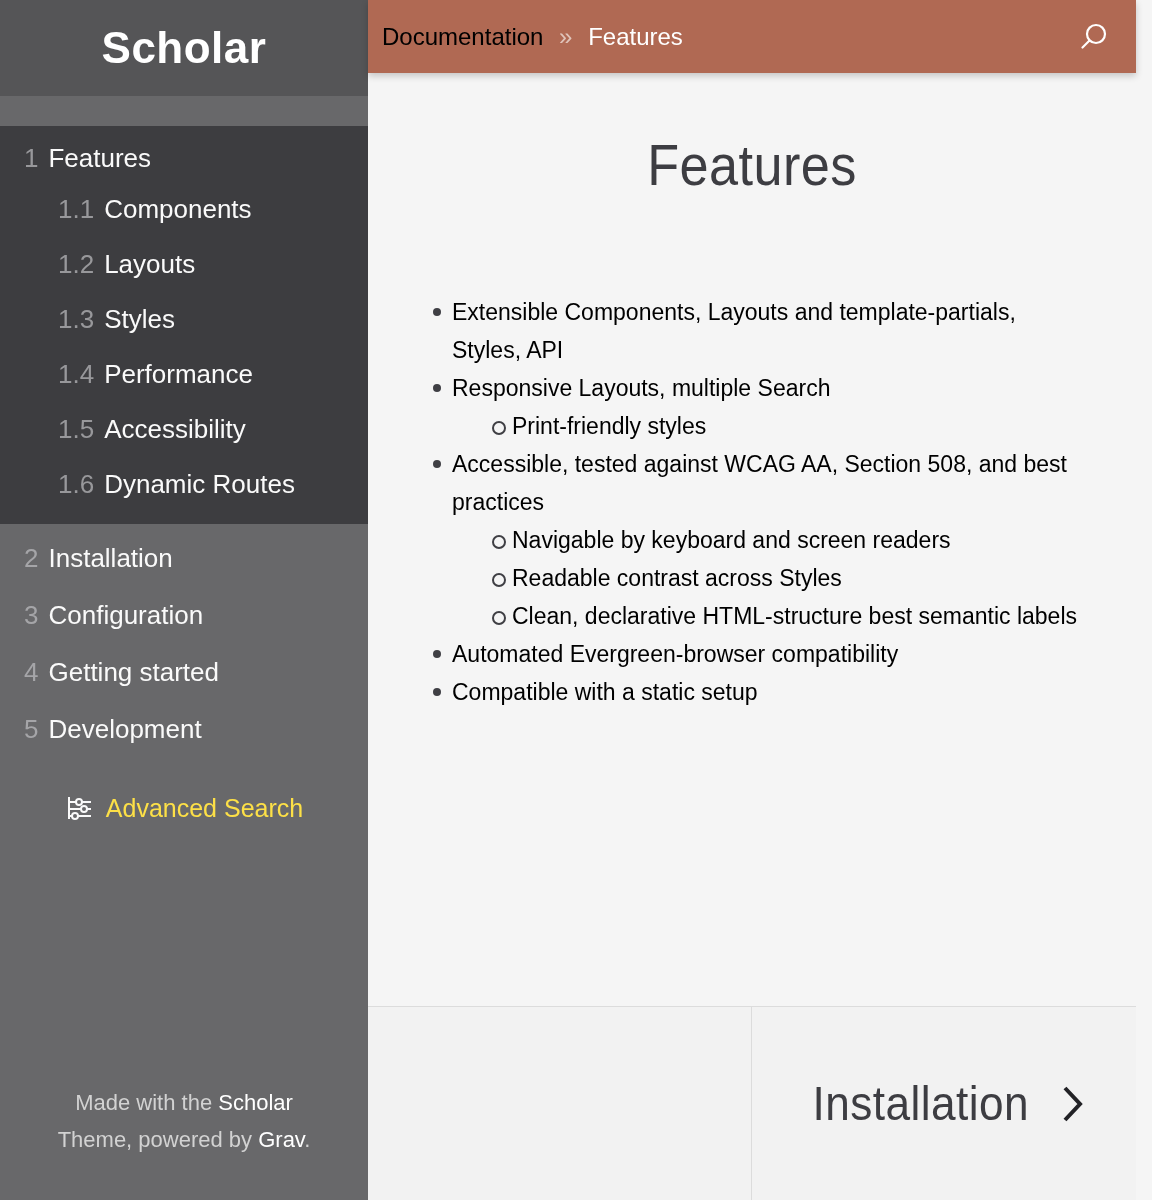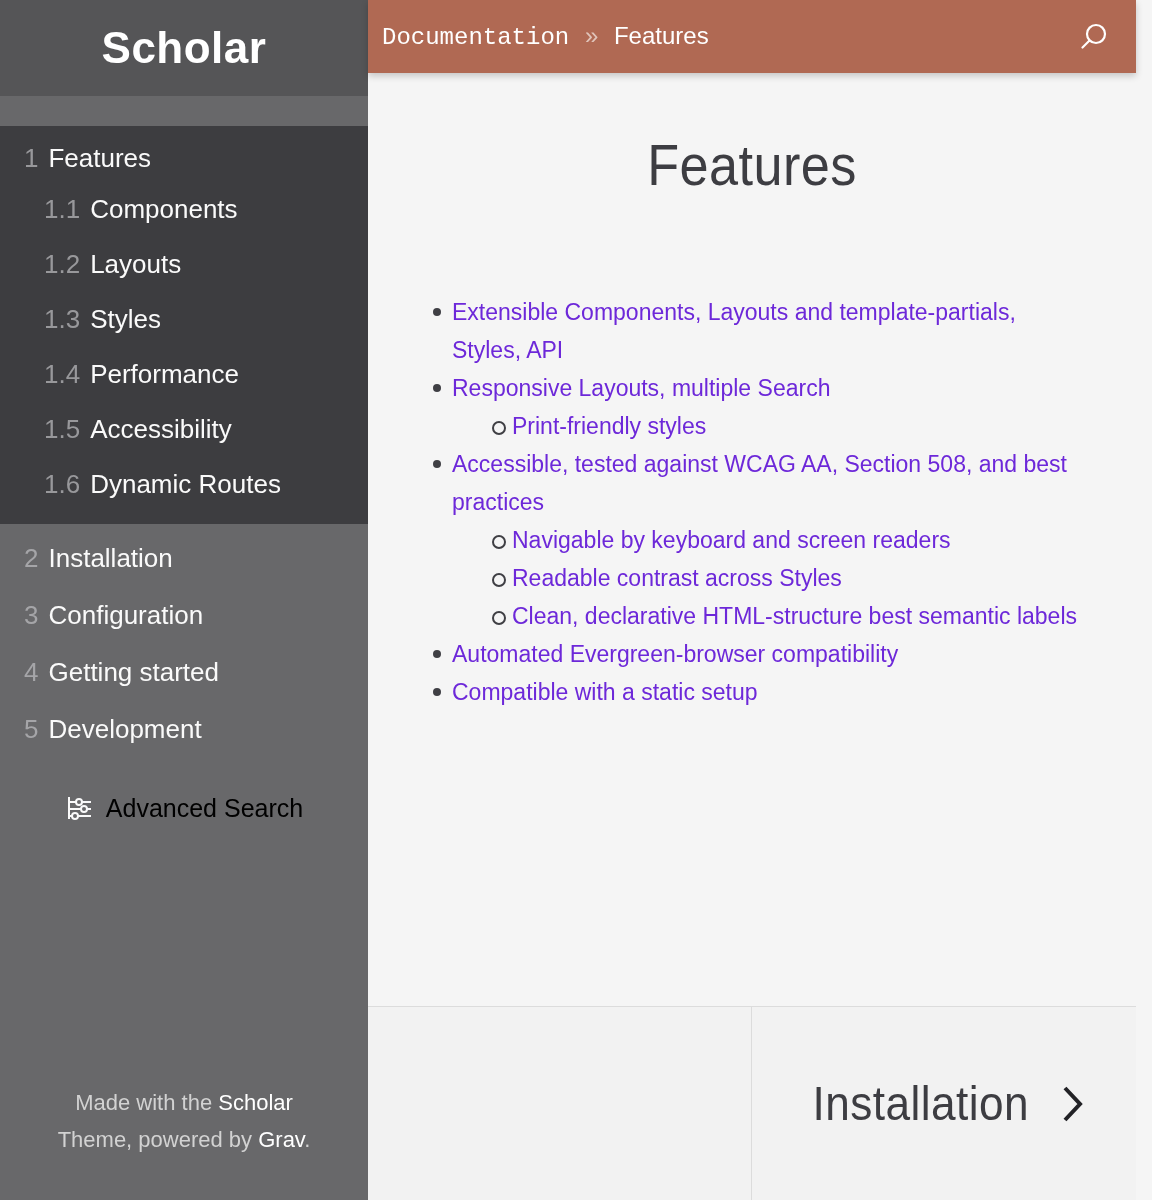--- a/index.html
+++ b/index.html
@@ -29,29 +29,29 @@
   }
   .strip { height: 30px; }
   .toc-active { background: #3d3d40; padding: 8px 0 12px 0; }
   .nav-row {
     display: flex; align-items: center;
     color: #fafafa; font-size: 26px; cursor: pointer;
     white-space: nowrap;
   }
   .nav-row .num { color: #98989b; margin-right: 10px; }
   .toc-active .l1 { height: 48px; padding-left: 24px; }
-  .toc-active .l2 { height: 55px; padding-left: 44px; }
+  .toc-active .l2 { height: 55px; padding-left: 58px; }
   .toc-rest { margin-top: 6px; }
   .toc-rest .l1 { height: 57px; padding-left: 24px; }
   .toc-rest .num { color: #a5a5a8; }
 
   .advanced-search {
     margin-top: 22px; height: 56px;
     display: flex; align-items: center; justify-content: center;
-    gap: 13px; color: #000000; font-size: 25px; cursor: pointer;
+    gap: 13px; color: #fde047; font-size: 25px; cursor: pointer;
   }
   .adv-icon { display: block; }
 
   .sidebar-spacer { flex: 1; }
 
   .sidebar-footer {
     width: 268px; margin: 0 auto 42px auto;
     text-align: center; font-size: 22px; line-height: 37px;
     color: #d2d2d2;
   }
@@ -62,38 +62,38 @@
 
   .topbar {
     height: 73px; flex-shrink: 0;
     background: #b06953;
     display: flex; align-items: center;
     padding: 0 26px 0 14px;
     box-shadow: 0 3px 7px rgba(0,0,0,0.20);
     position: relative; z-index: 2;
   }
   .breadcrumb { flex: 1; font-size: 24px; }
-  .breadcrumb .parent { color: #ffffff; cursor: pointer; font-family: Liberation Mono, monospace; }
+  .breadcrumb .parent { color: #000000; cursor: pointer; }
   .breadcrumb .sep { color: #e0c4ba; margin: 0 9px; }
   .breadcrumb .current { color: #ffffff; }
   .search-btn { cursor: pointer; display: flex; align-items: center; }
 
   .content { flex: 1; background: #f5f5f5; overflow: hidden; }
   .page-title {
     margin: 58px 0 0 0;
     text-align: center;
     font-size: 58px; font-weight: 300; color: #3d3d42;
     transform: scaleX(0.9);
     letter-spacing: 0.5px;
   }
   ul.features {
     list-style: none;
     margin: 95px 0 0 64px; padding: 0;
     width: 650px;
-    font-size: 23px; line-height: 38px; color: #6d28d9;
+    font-size: 23px; line-height: 38px; color: #000000;
   }
   li.fl1 { position: relative; padding-left: 20px; }
   li.fl1::before {
     content: ""; position: absolute; left: 1px; top: 15px;
     width: 8px; height: 8px; border-radius: 50%; background: #3f3f44;
   }
   li.fl2 { position: relative; margin-left: 60px; padding-left: 20px; }
   li.fl2::before {
     content: ""; position: absolute; left: 0; top: 14px;
     width: 10px; height: 10px; border-radius: 50%;

